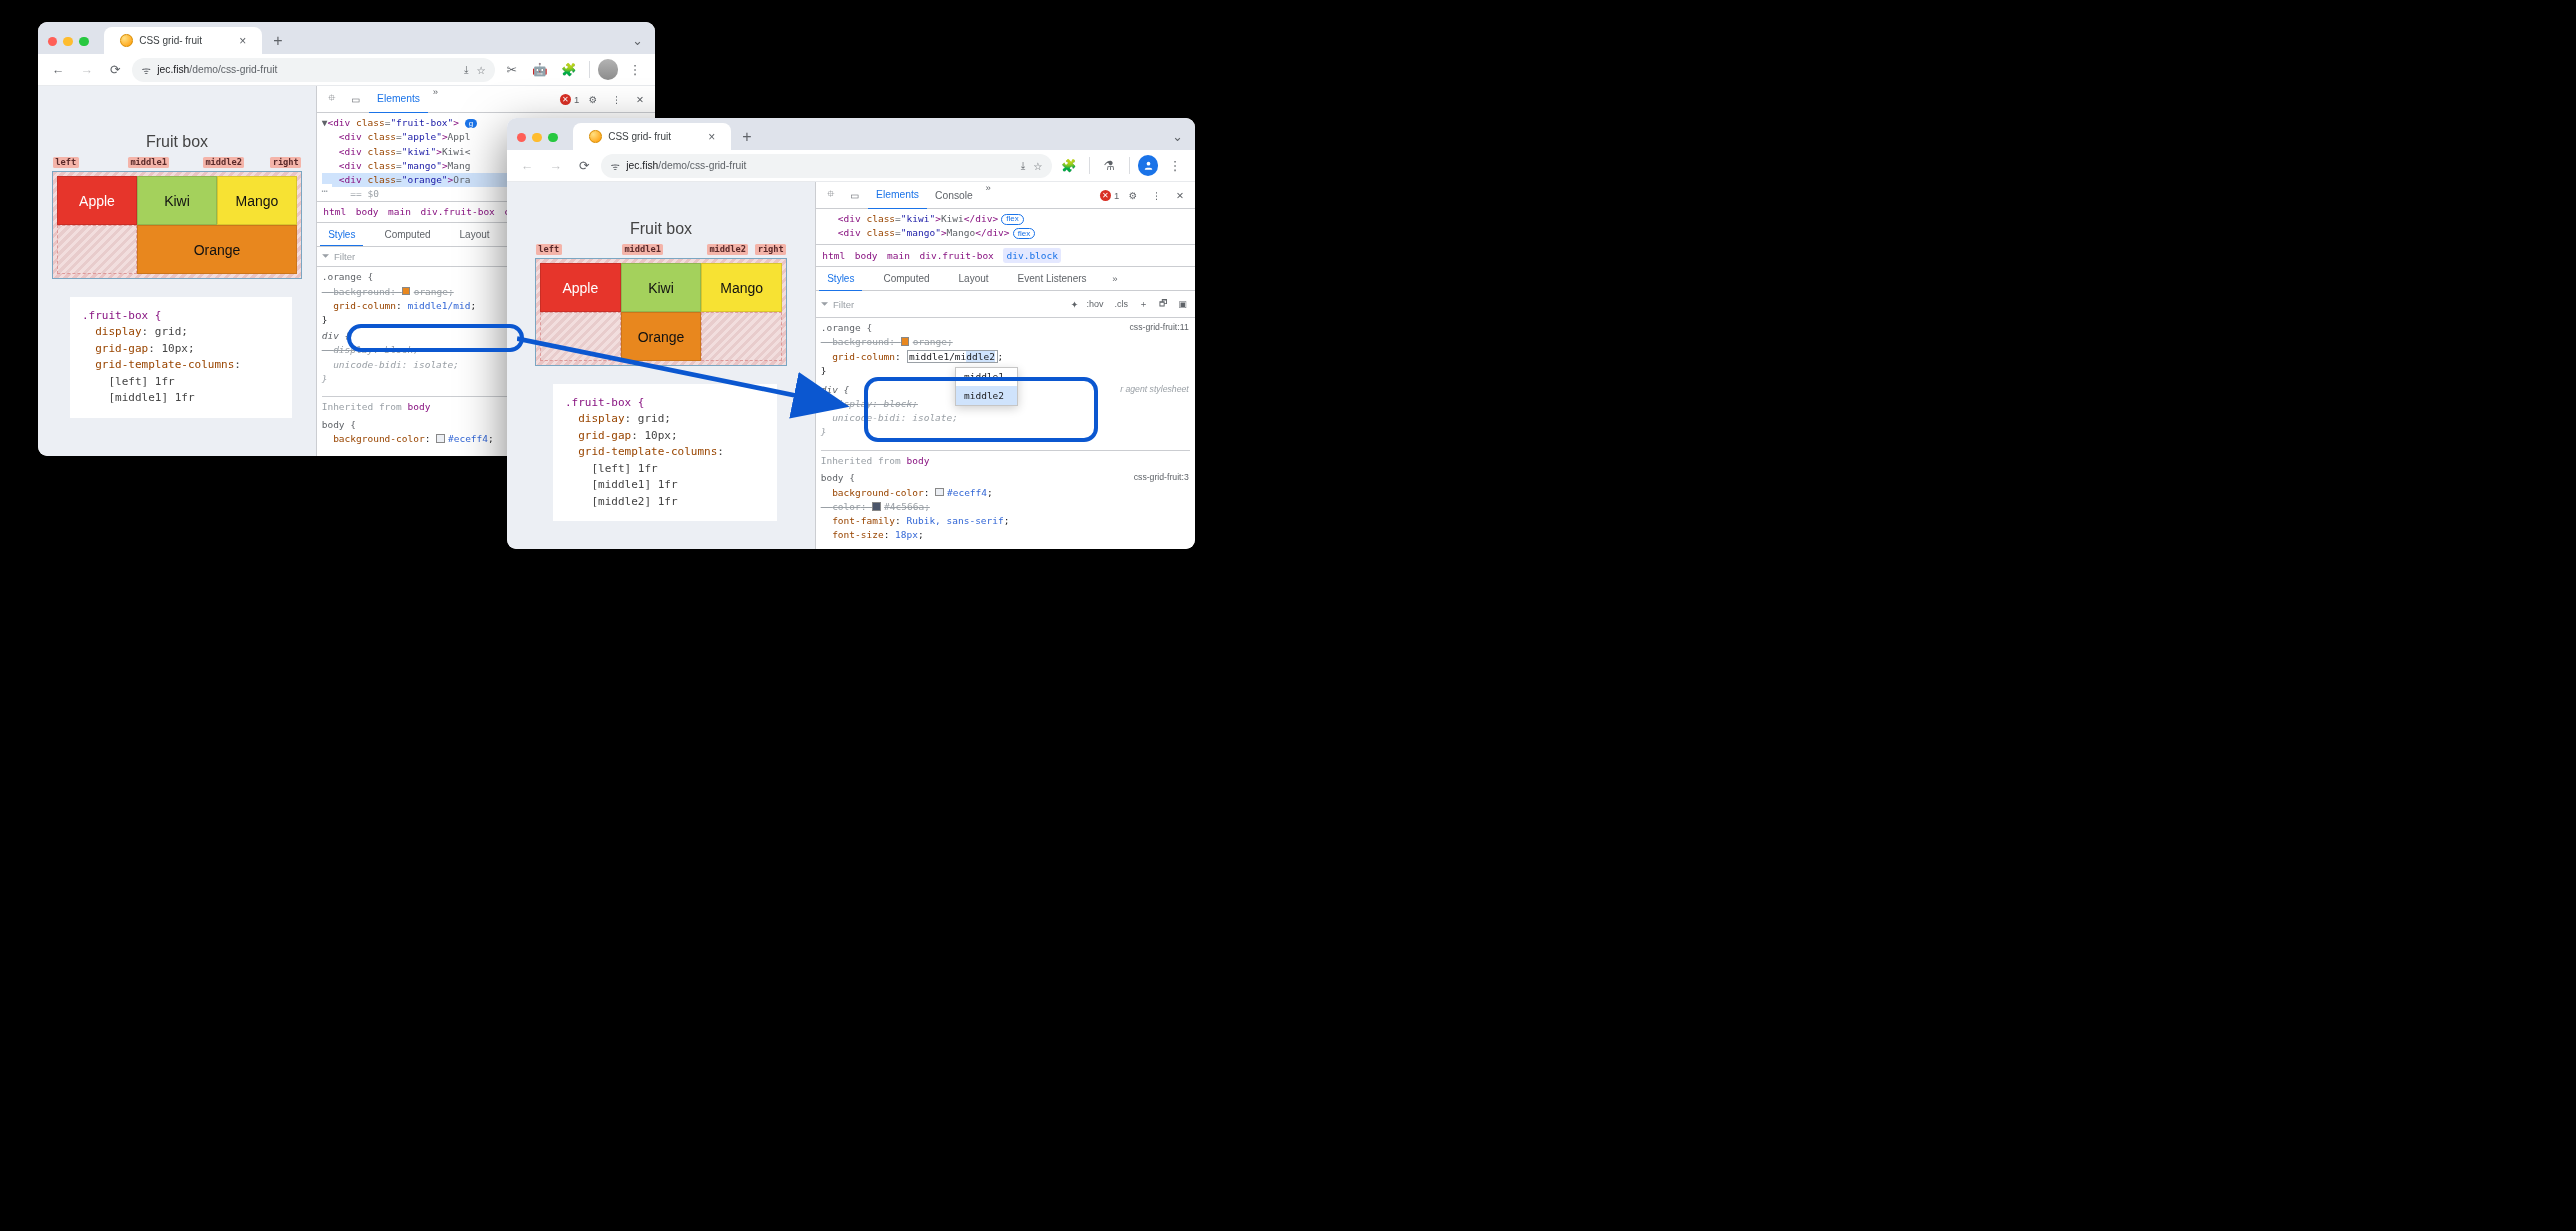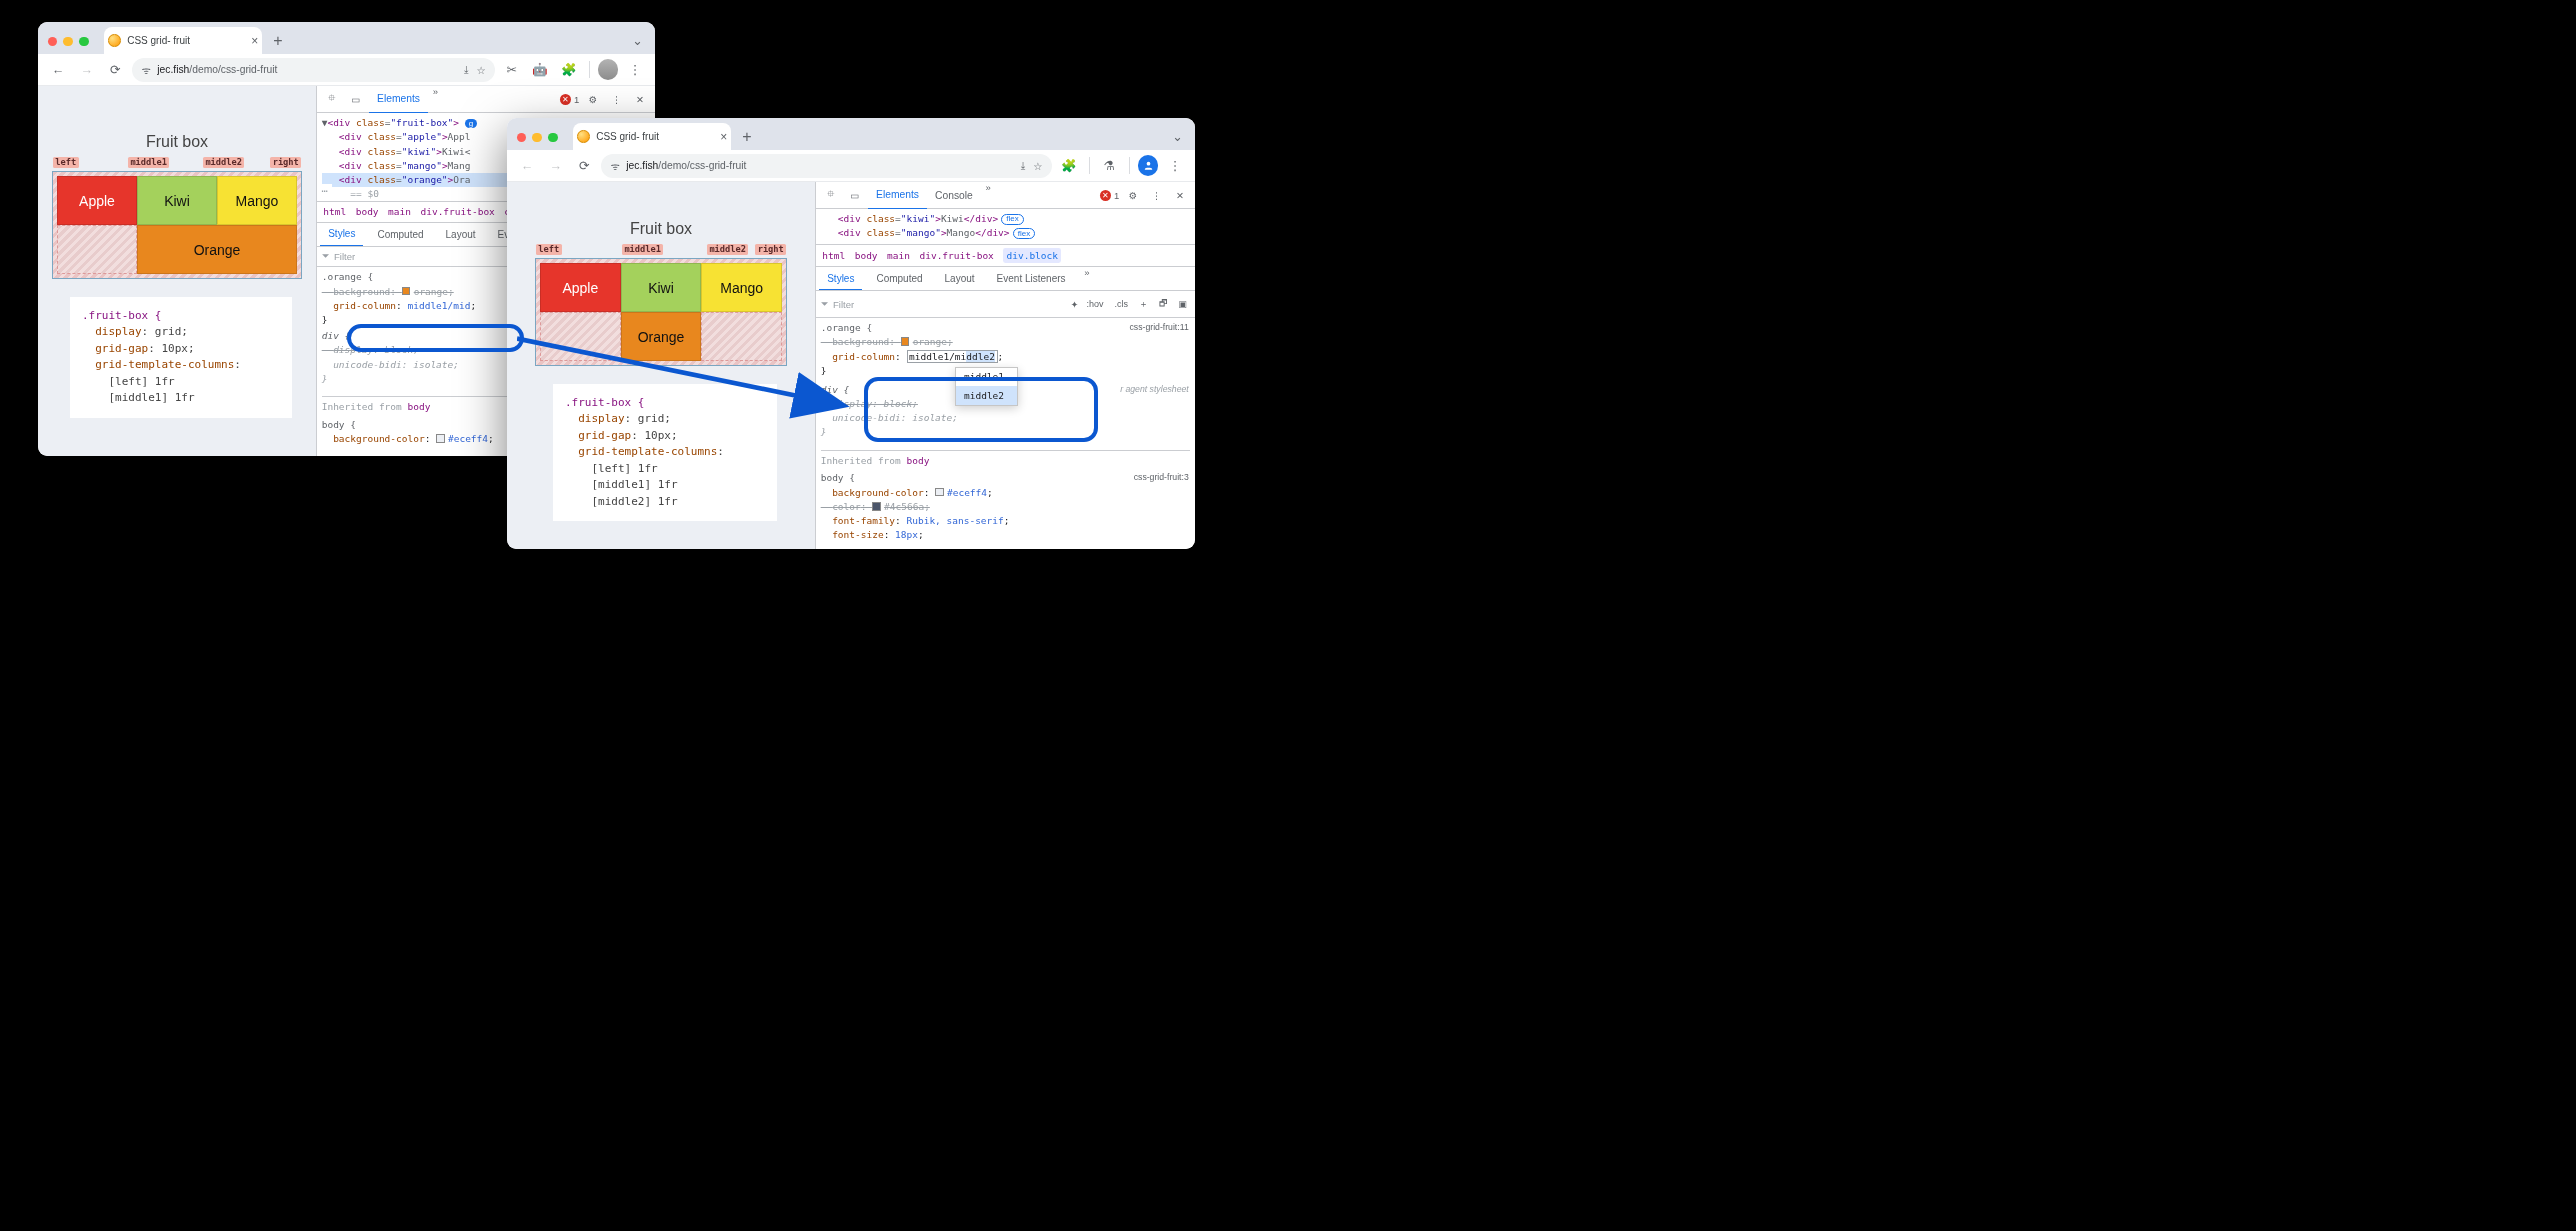--- a/index.html
+++ b/index.html
@@ -28,21 +28,21 @@
   *{box-sizing:border-box}
   body{margin:0;background:var(--bg);font-family:-apple-system,Helvetica,Arial,sans-serif;width:1232px;height:589px;position:relative;overflow:hidden}
   .win{position:absolute;background:var(--win-bg);border-radius:9.5px;box-shadow:0 16px 47px rgba(0,0,0,.5);overflow:hidden;display:flex;flex-direction:column}
   .win1{left:38px;top:22px;width:617px;height:434px}
   .win2{left:507px;top:118px;width:688px;height:431px}
   
   .tabbar{height:32px;background:var(--tabbar-bg);display:flex;align-items:flex-end;padding:4.7px 8px 0 9.5px;gap:4.7px}
   .traffic{display:flex;gap:6.3px;align-items:center;margin-right:11px;margin-bottom:8px}
   .dot{width:9.5px;height:9.5px;border-radius:50%}
   .dot.r{background:#ff5f57}.dot.y{background:#febc2e}.dot.g{background:#28c840}
-  .tab{background:var(--tab-bg);height:27px;border-radius:8px 8px 0 0;display:flex;align-items:center;padding:0 4px;gap:6.3px;min-width:158px;font-size:10px;color:#3c4043}
+  .tab{background:var(--tab-bg);height:27px;border-radius:8px 8px 0 0;display:flex;align-items:center;padding:0 16px;gap:6.3px;min-width:158px;font-size:10px;color:#3c4043}
   .favicon{width:12.6px;height:12.6px;border-radius:50%;background:radial-gradient(circle at 30% 30%,#ffe082,#ff9800);border:0.8px solid #d88c00}
   .tab-x{margin-left:auto;color:#5f6368;font-size:12px;line-height:1}
   .newtab{width:22px;height:22px;border-radius:50%;display:flex;align-items:center;justify-content:center;color:#5f6368;font-size:16px;margin-bottom:2.4px}
   .tabdrop{margin-left:auto;margin-bottom:6.3px;color:#5f6368;width:19px;text-align:center}
   
   .toolbar{height:32px;background:#fff;display:flex;align-items:center;padding:0 8px;gap:4.7px;border-bottom:0.8px solid #e8eaed}
   .tbtn{width:24px;height:24px;display:flex;align-items:center;justify-content:center;color:#5f6368;border-radius:50%}
   .omnibox{flex:1;display:flex;align-items:center;background:#f1f3f4;border-radius:14px;height:24px;padding:0 9.5px;gap:6.3px;color:#202124;font-size:10.3px}
   .omnibox .host{color:#202124}
   .omnibox .path{color:#5f6368}
@@ -88,21 +88,21 @@
   .attr{color:#994500}
   .flexchip{display:inline-block;border:0.8px solid #1a73e8;color:#1a73e8;font:8px/1 sans-serif;border-radius:6.3px;padding:0.8px 4px;margin-left:3.2px;vertical-align:0.8px}
   .domline.sel{background:#cfe3fc}
   .tri{color:#5f6368}
   .domdots{position:absolute;left:0;bottom:3.2px;color:#9aa0a6;background:#fff;padding:0 4.7px}
   
   .crumb{display:flex;gap:9.5px;padding:3.2px 6.3px;border-top:0.8px solid var(--devtools-border);border-bottom:0.8px solid var(--devtools-border);font:9.5px/1.4 ui-monospace,Menlo,monospace;color:#5f6368;align-items:center;overflow:hidden}
   .crumb span{color:#881280}
   .crumb .cur{background:#e4e8ff;color:#1a73e8;padding:0.8px 3.2px;border-radius:2.4px}
   
-  .subtabs{display:flex;align-items:flex-start;border-bottom:0.8px solid var(--devtools-border);height:24px;padding:0 3.2px;gap:6px}
+  .subtabs{display:flex;align-items:center;border-bottom:0.8px solid var(--devtools-border);height:24px;padding:0 3.2px;gap:13px}
   .subtab{padding:0 8px;height:100%;display:flex;align-items:center;color:#5f6368;font-size:10px}
   .subtab.active{color:var(--devtools-blue);border-bottom:1.6px solid var(--devtools-blue);margin-bottom:-0.8px}
   
   .filterrow{display:flex;align-items:center;gap:4.7px;padding:3.2px 4.7px;border-bottom:0.8px solid var(--devtools-border)}
   .filterrow .fin{flex:1;display:flex;align-items:center;gap:4.7px;color:#9aa0a6;font-size:9.5px}
   .filterrow .chip{font-size:9px;color:#5f6368;padding:1.6px 3.2px}
   
   .styles{flex:1;overflow:auto;font:9.5px/1.5 ui-monospace,Menlo,monospace;padding:1.6px 4.7px 6.3px}
   .rule{position:relative;margin-top:1.6px}
   .rule .link{position:absolute;right:1.6px;top:0;color:#5f6368;font:8.7px/1.4 sans-serif}

